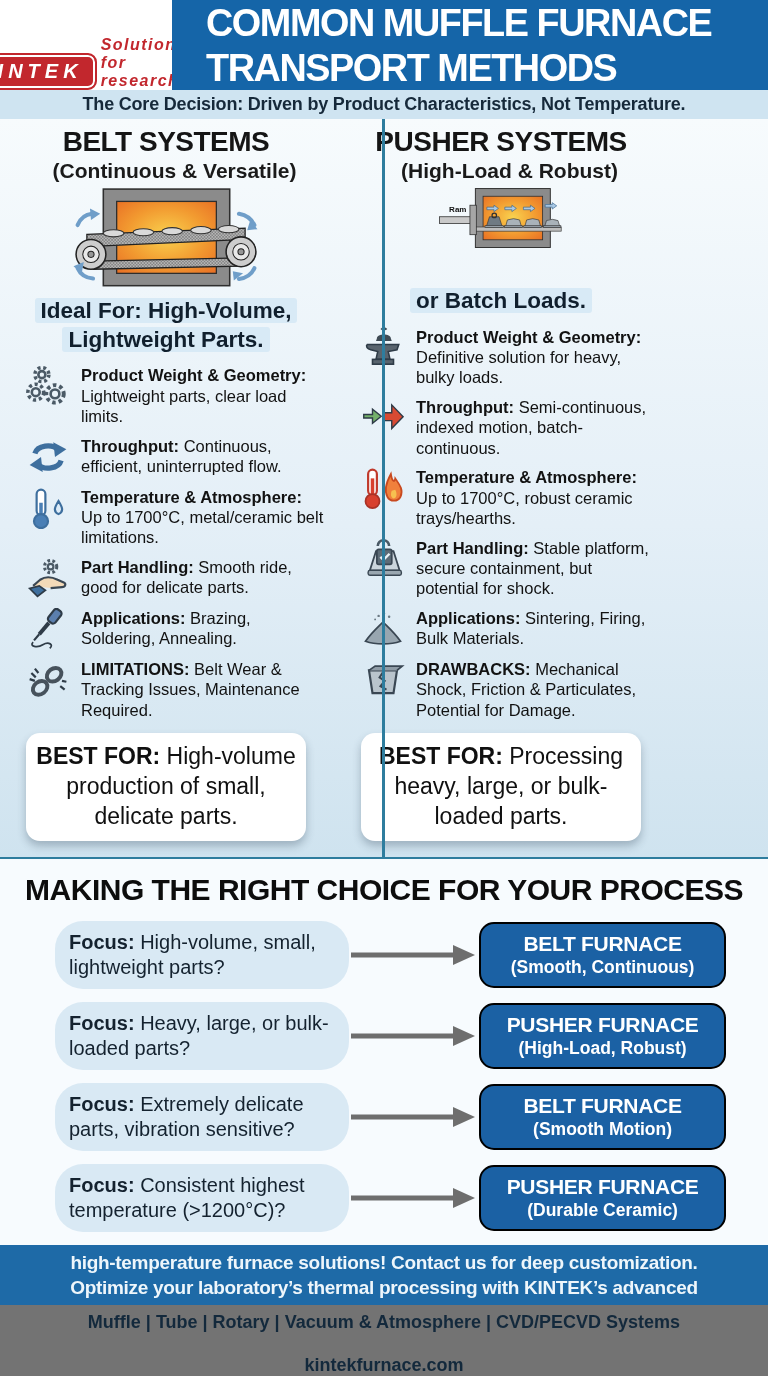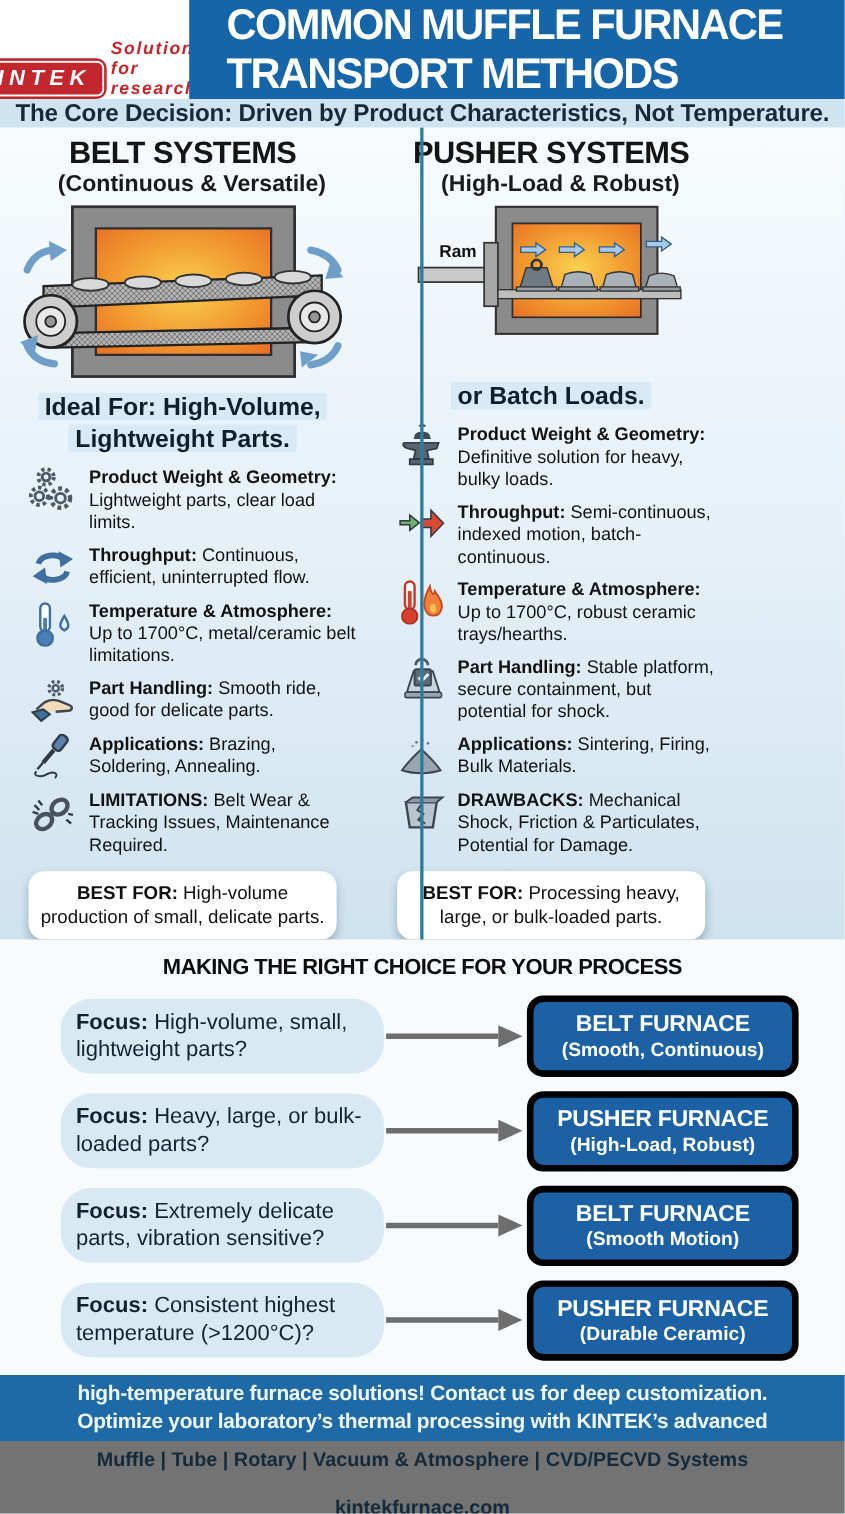--- a/index.html
+++ b/index.html
@@ -9,48 +9,48 @@
   
   .header{height:110px;display:flex;background:#fff;}
   .logo-area{width:172px;background:#fff;display:flex;flex-direction:row;align-items:flex-end;justify-content:center;gap:4px;}
   .logo-box{background:#c2272d;color:#fff;border-radius:9px;padding:5px 12px;font-weight:bold;font-style:italic;font-size:20px;letter-spacing:5px;border:2px solid #c2272d;box-shadow:inset 0 0 0 2px #fff;}
   .logo-tag{color:#c2272d;font-weight:bold;font-style:italic;font-size:16px;letter-spacing:1.5px;}
   .title-area{flex:1;background:#1565a8;color:#fff;display:flex;flex-direction:column;justify-content:center;padding-left:34px;}
   .title-line{font-size:39px;font-weight:800;letter-spacing:-1.5px;line-height:1.16;transform:scaleX(.97);transform-origin:left;}
 
   
   .core-strip{height:42px;background:#cfe4f1;display:flex;align-items:center;justify-content:center;}
-  .core-text{font-size:22px;font-weight:bold;color:#16293a;letter-spacing:-0.2px;}
+  .core-text{font-size:18px;font-weight:bold;color:#16293a;letter-spacing:-0.2px;}
 
   
   .columns{height:738px;display:flex;position:relative;background:linear-gradient(180deg,#f7fbfd 0%,#e4eff7 55%,#cfe3ef 100%);}
   .divider-v{position:absolute;left:382px;top:0;width:3px;height:100%;background:#2e7d9e;}
   .column{width:332px;box-sizing:border-box;padding:8px 0 0;display:flex;flex-direction:column;overflow:hidden;border-radius:24px;}
   .col-title{text-align:center;font-size:28px;font-weight:800;letter-spacing:-0.5px;color:#151515;line-height:1.1;}
   .col-sub{text-align:center;font-size:21px;font-weight:bold;color:#1a1a1a;line-height:1.2;padding-left:17px;}
   .illus{width:352px;height:190px;align-self:center;margin-top:3px;}
   .ideal{text-align:center;font-size:22.5px;font-weight:bold;color:#101f2d;line-height:1.3;margin:7px 0 9px;}
   .ideal span{background:#d8eaf6;padding:0 6px;border-radius:3px;}
   .features{display:flex;flex-direction:column;gap:9px;padding:2px 8px 0 26px;}
   .feature{display:flex;align-items:flex-start;gap:11px;}
   .f-icon{flex:0 0 44px;width:44px;height:42px;}
   .f-icon svg{width:100%;height:100%;}
   .f-text{margin:0;font-size:16.5px;line-height:1.24;color:#121212;max-width:302px;}
-  .best-box{background:#fff;border-radius:14px;box-shadow:0 5px 9px rgba(40,60,80,.3);margin:13px 26px 0;padding:9px 10px;text-align:center;font-size:17px;line-height:1.3;color:#101010;}
+  .best-box{background:#fff;border-radius:14px;box-shadow:0 5px 9px rgba(40,60,80,.3);margin:13px 26px 16px;padding:9px 10px;text-align:center;font-size:23px;line-height:1.3;color:#101010;}
 
   .hr-line{height:3px;background:#2e7d9e;}
 
   
   .choice{flex:0 0 369px;background:#f7fbfe;padding-top:12px;box-sizing:border-box;}
-  .choice-title{text-align:center;font-size:20px;font-weight:800;letter-spacing:-0.5px;color:#0d0d0d;margin:2px 0 14px;}
+  .choice-title{text-align:center;font-size:30px;font-weight:800;letter-spacing:-0.5px;color:#0d0d0d;margin:2px 0 14px;}
   .choice-row{display:flex;align-items:center;margin:0 42px 13px 55px;min-height:68px;}
   .focus-box{width:300px;box-sizing:border-box;background:#d9e9f4;border-radius:28px;padding:9px 14px;font-size:20px;line-height:1.25;color:#14222f;}
   .focus-box b{font-weight:bold;}
   .arrow-wrap{flex:1;display:flex;align-items:center;justify-content:center;}
-  .result-box{width:252px;box-sizing:border-box;background:#1b61a4;border:6px solid #000000;border-radius:15px;color:#fff;text-align:center;padding:8px 4px;}
+  .result-box{width:252px;box-sizing:border-box;background:#1b61a4;border:2px solid #000000;border-radius:15px;color:#fff;text-align:center;padding:8px 4px;}
   .result-title{font-size:21px;font-weight:800;letter-spacing:-0.3px;line-height:1.15;}
   .result-sub{font-size:17.5px;font-weight:bold;line-height:1.2;}
 
   
   .footer-cta{flex:0 0 60px;background:#1e6aa7;color:#eef6fb;display:flex;flex-direction:column;align-items:center;justify-content:center;line-height:1.32;}
   .footer-cta div{font-size:19px;font-weight:bold;letter-spacing:-0.3px;}
   .bottom{flex:1;background:#737373;text-align:center;padding-top:7px;}
   .bottom-products{font-size:18px;font-weight:bold;color:#13293c;}
   .bottom-site{font-size:18px;font-weight:bold;color:#13293c;margin-top:22px;}
 </style>

